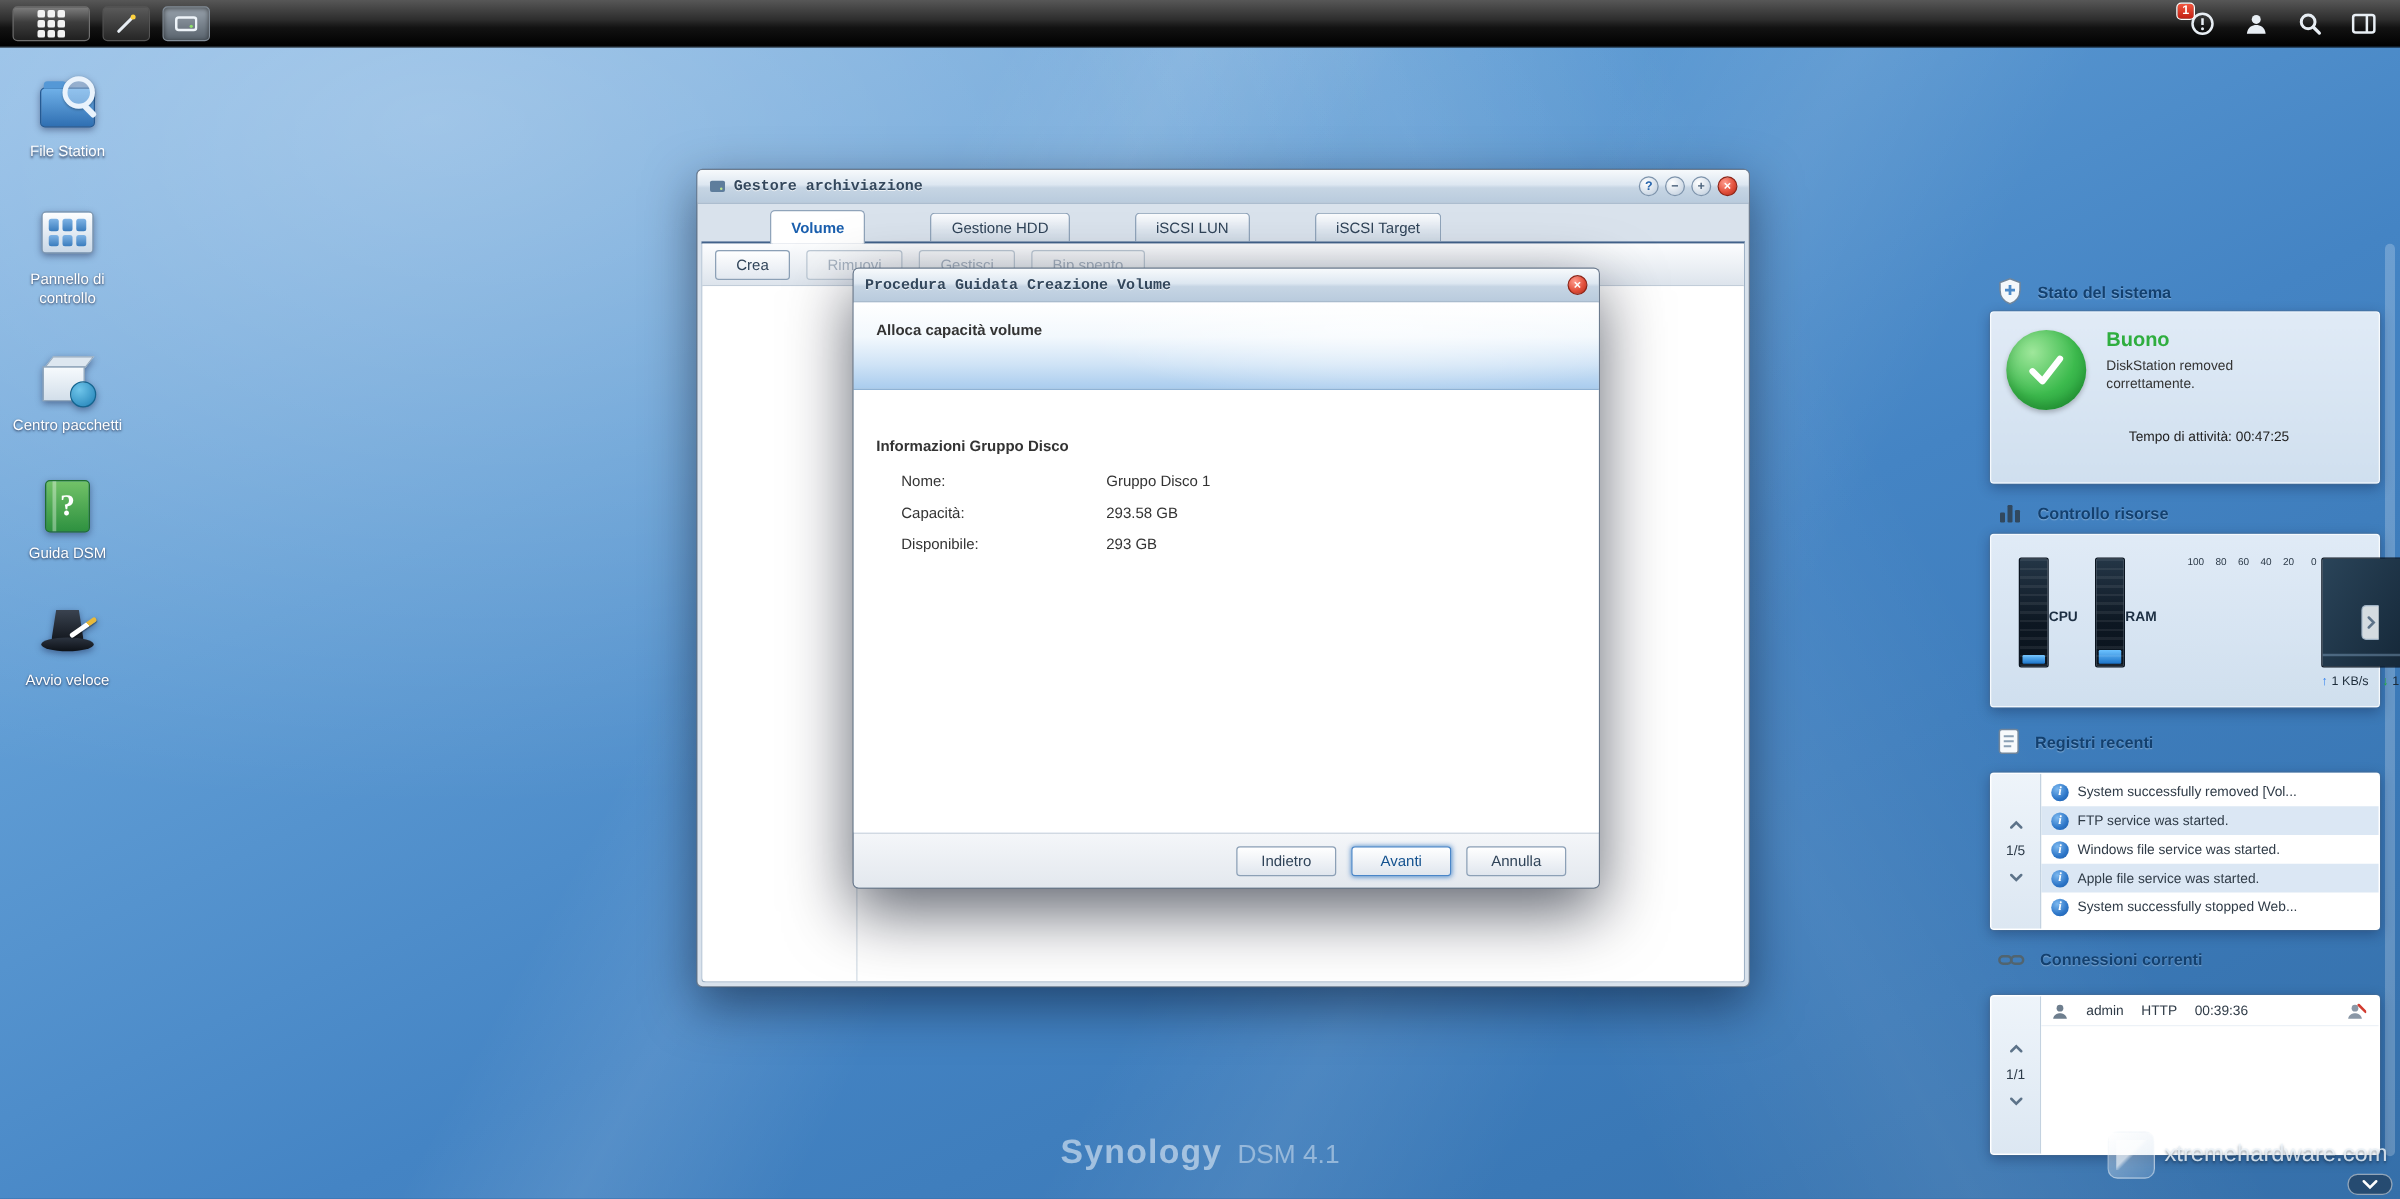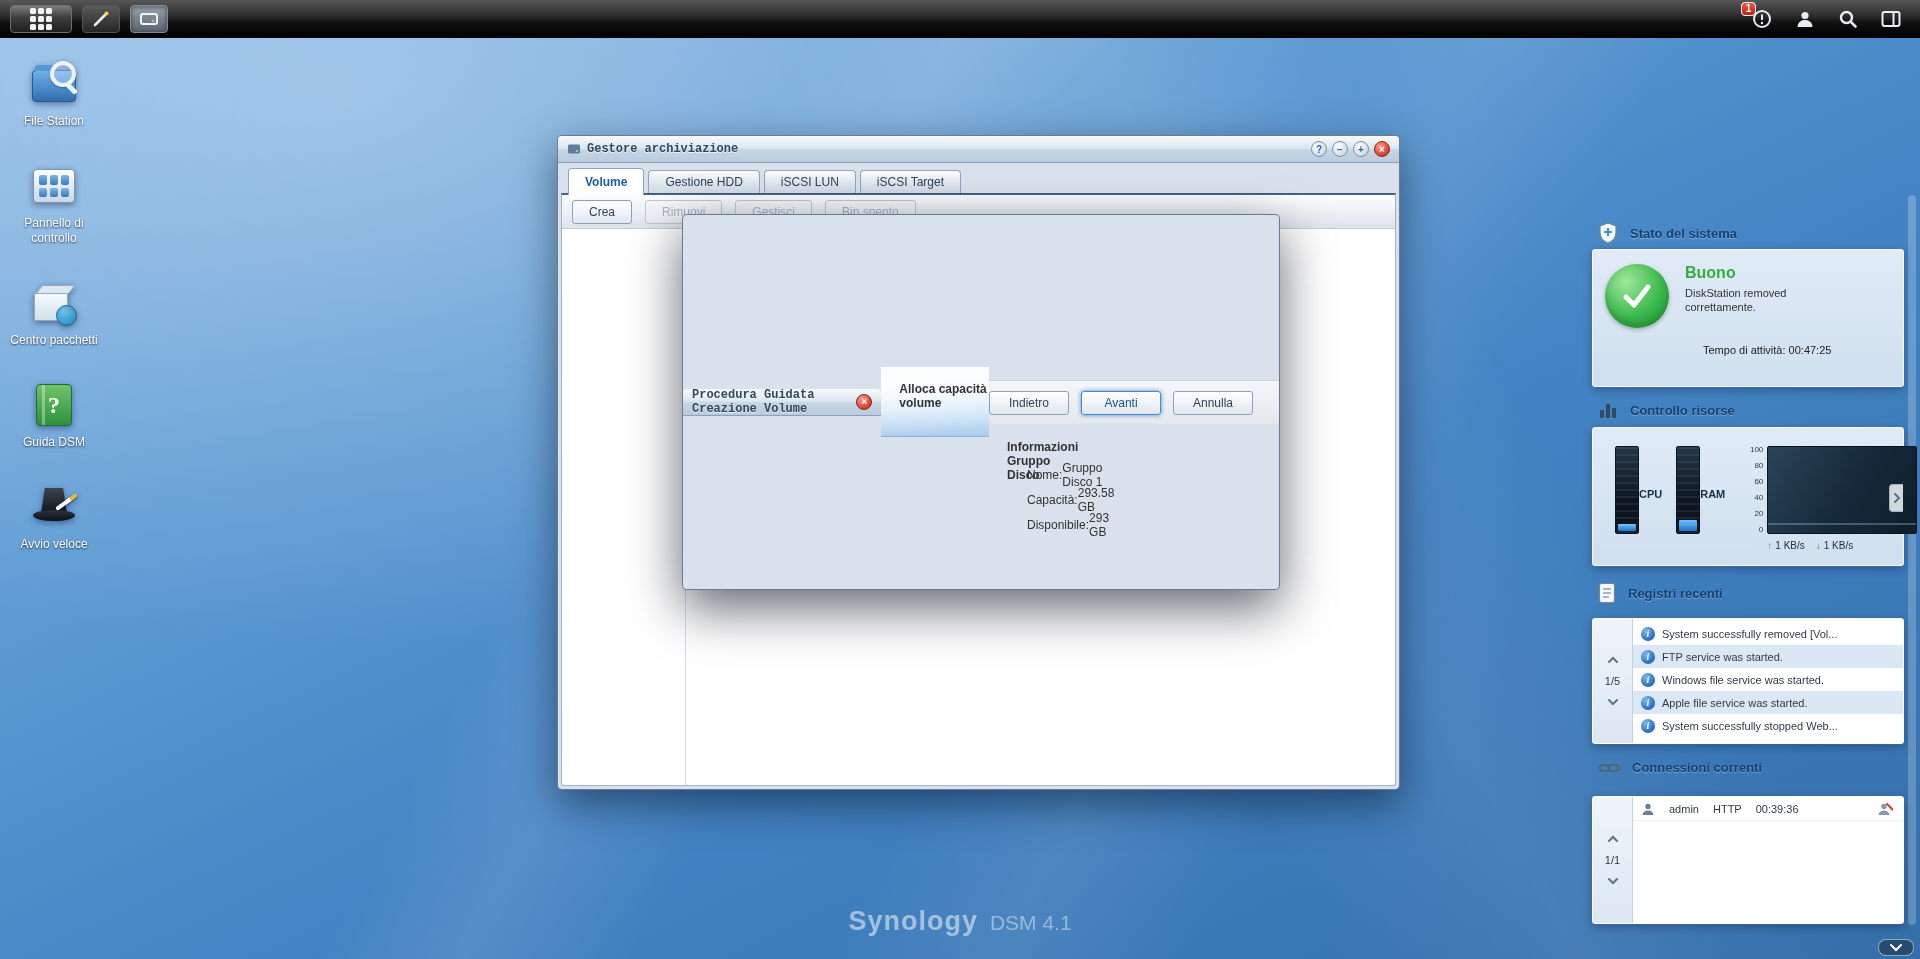--- a/index.html
+++ b/index.html
@@ -77,35 +77,35 @@
   .win-controls { margin-left:auto; display:flex; gap:5px; }
   .wbtn { width:16px; height:16px; border-radius:50%; border:1px solid #7d93ab; padding:0; cursor:pointer;
     background:radial-gradient(circle at 35% 30%, #ffffff, #cfdae6 70%, #b4c4d4);
     font-size:10px; line-height:13px; text-align:center; color:#4a617a; font-weight:bold; }
   .wbtn.help { color:#2765ad; }
   .wbtn.close { background:radial-gradient(circle at 35% 30%, #ff9d8f, #e2503c 55%, #b02a18); color:#fff; border-color:#8c2417; }
 
   .main-window { left:557px; top:135px; width:843px; height:655px; z-index:10; display:flex; flex-direction:column; }
   .tab-area { height:30px; padding:0 10px; display:flex; align-items:flex-end; gap:4px; position:relative; z-index:3; }
   .tab { height:23px; padding:0 16px; display:flex; align-items:center; font-size:12px; color:#2f4358; cursor:pointer;
-    background:linear-gradient(#fbfcfe,#dde5ee 60%,#cfdae6); border:1px solid #90a4ba; border-bottom:none; border-radius:4px 4px 0 0; }
+    background:linear-gradient(#fbfcfe,#dde5ee 60%,#cfdae6); border:1px solid #90a4ba; border-bottom:none; border-radius:4px 4px 0 0;margin-left:48px; }
   .tab.active { height:27px; background:#fff; color:#1a5fae; font-weight:bold; margin-bottom:-2px; }
   .win-inner { flex:1; margin:0 3px 3px; background:#fff; border:1px solid #9fb2c6; border-top:2px solid #42628a;
     border-radius:0 0 3px 3px; position:relative; z-index:2; display:flex; flex-direction:column; }
   .toolbar { height:34px; background:linear-gradient(#fcfdfe,#e7ecf2 70%,#dde4ec); border-bottom:1px solid #c2cdd9;
     display:flex; align-items:center; gap:13px; padding:0 10px; }
   .tbtn { font-size:12px; padding:4px 16px; border:1px solid #8ca0b6; border-radius:3px; cursor:pointer;
     background:linear-gradient(#ffffff,#e2e8f0); color:#2f4358; }
   .tbtn.disabled { color:#a6b2c0; border-color:#bcc8d4; background:linear-gradient(#f6f8fa,#e9edf2); cursor:default; }
   .win-content { flex:1; position:relative; background:#fff; border-radius:0 0 3px 3px; }
   .left-col { position:absolute; left:0; top:0; bottom:0; width:124px; border-right:1px solid #d4dde6; }
 
   
-  .dialog { left:682px; top:214px; width:598px; height:376px; z-index:20; display:flex; flex-direction:row;
-    box-shadow:0 18px 52px rgba(0,8,25,0.62);align-items:center; }
+  .dialog { left:682px; top:214px; width:598px; height:497px; z-index:20; display:flex; flex-direction:column;
+    box-shadow:0 18px 52px rgba(0,8,25,0.62); }
   .wz-head { height:70px; border-bottom:1px solid #8fb2d4; padding:15px 0 0 18px; position:relative; overflow:hidden;
     background:linear-gradient(#ffffff, #f2f8fd 40%, #cfe3f6 72%, #a9ccee 100%); }
   .wz-head:before { content:""; position:absolute; right:-60px; top:-40px; width:480px; height:120px; border-radius:50%;
     background:radial-gradient(ellipse at center, rgba(255,255,255,0.6), rgba(255,255,255,0) 70%); }
   .wz-step-title { font-size:12px; font-weight:bold; color:#333; position:relative; }
   .wz-body { flex:1; background:#fff; position:relative; }
   .wz-section-title { position:absolute; left:18px; top:38px; font-size:12px; font-weight:bold; color:#333; }
   .wz-rows { position:absolute; left:38px; top:60px; right:20px; }
   .wz-row { display:flex; height:25px; align-items:center; font-size:12px; color:#333; }
   .wz-row .lab { width:164px; }
@@ -147,21 +147,21 @@
 
   .res-flex { display:flex; align-items:flex-start; }
   .gauge-col { display:flex; flex-direction:row; align-items:center; margin-right:14px; }
   .gauge { width:24px; height:88px; border:1px solid #0a1420; border-radius:2px; position:relative; overflow:hidden;
     background:linear-gradient(#243647,#0d1722 60%,#0a131d); }
   .gauge:after { content:""; position:absolute; inset:0;
     background:repeating-linear-gradient(to bottom, rgba(255,255,255,0.07) 0 2px, transparent 2px 7px); }
   .gauge .fill { position:absolute; left:2px; right:2px; bottom:2px; border-radius:1px;
     background:linear-gradient(#6cc2ff,#1d74c8); }
   .gauge-label { margin-top:7px; font-size:11px; font-weight:bold; color:#1c2e42; }
-  .axis-col { height:88px; display:flex; flex-direction:column; justify-content:space-between; margin:0 4px 0 6px; }
+  .axis-col { height:88px; display:flex; flex-direction:row; justify-content:space-between; margin:0 4px 0 6px; }
   .axis-col span { font-size:8px; color:#2c3a48; text-align:right; width:18px; line-height:1; display:block; }
   .res-chart { width:150px; height:88px; border:1px solid #0a1420; border-radius:2px; position:relative; overflow:hidden;
     background:linear-gradient(120deg,#2a4459 0%, #16293a 55%, #0e1d2b 100%); }
   .res-chart:before { content:""; position:absolute; left:0; right:0; bottom:8px; height:2px; background:rgba(180,220,255,0.3); }
   .net-row { margin-top:6px; display:flex; align-items:center; gap:3px; font-size:10px; color:#1d2c3a; }
   .net-row .up { color:#2d7ff0; font-weight:bold; }
   .net-row .down { color:#27a844; font-weight:bold; margin-left:8px; }
   .res-next { position:absolute; right:0; top:56px; width:14px; height:28px; border:1px solid #9fb2c4; border-right:none;
     border-radius:4px 0 0 4px; background:rgba(245,249,252,0.85); display:flex; align-items:center; justify-content:center; cursor:pointer; }
 
@@ -537,14 +537,18 @@
       </div>
     </div>
   </div>
 
   <button class="collapse-btn">
     <svg width="14" height="9">
       <polyline points="2,2 7,7 12,2" fill="none" stroke="#ffffff" stroke-width="2" stroke-linecap="round"></polyline>
     </svg>
   </button>
 
+  <div class="xtreme">
+    <span class="logo"></span>
+    <span class="txt">xtremehardware.com</span>
+  </div>
 
 </div>
 
 </body></html>

